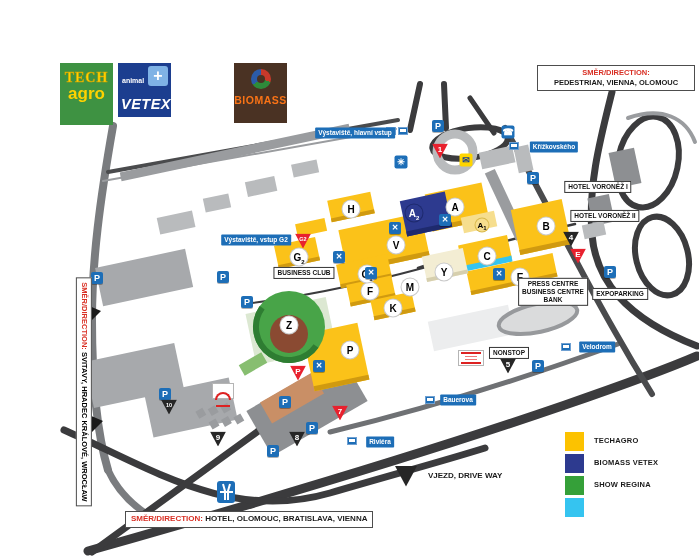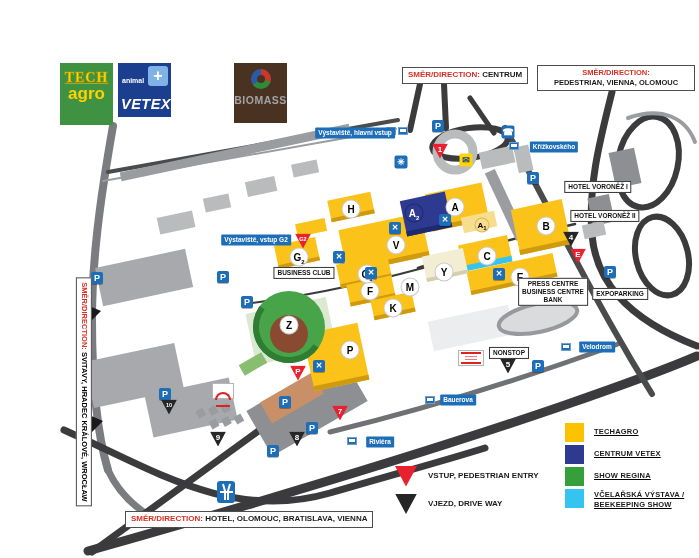--- a/index.html
+++ b/index.html
@@ -59,40 +59,40 @@
   #sign-bottom{left:125px;top:511px;}
   #sign-left-anchor{position:absolute;left:84px;top:392px;width:0;height:0;}
   #sign-left{position:absolute;left:0;top:0;transform:translate(-50%,-50%) rotate(90deg);
              background:#fff;border:1px solid #4d4d4d;font:bold 7.5px/1.3 "Liberation Sans",sans-serif;
              padding:2px 4px;white-space:nowrap;}
   #sign-left .pre{color:#D93025;}
 
   
   .logo{position:absolute;top:63px;width:53px;height:54px;overflow:hidden;}
   #logo-techagro{left:60px;background:#3E9242;color:#FFD200;text-align:center;padding-top:8px;}
-  #logo-techagro .l1{font:bold 14px/1 "Liberation Serif",serif;letter-spacing:1px;text-decoration:underline;-webkit-text-stroke:0.5px #C8A000;}
+  #logo-techagro .l1{font:bold 14px/1 "Liberation Serif",serif;letter-spacing:1px;-webkit-text-stroke:0.5px #C8A000;}
   #logo-techagro .l2{font:bold 17px/1.1 "Liberation Sans",sans-serif;}
   #logo-vetex{left:118px;background:#1C3E8F;color:#fff;}
   #logo-vetex .cross{position:absolute;right:3px;top:3px;width:20px;height:20px;background:#7FB2E5;
                      border-radius:3px;color:#fff;font:bold 16px/20px "Liberation Sans",sans-serif;text-align:center;}
   #logo-vetex .small{position:absolute;left:4px;top:14px;font:bold 7px/1 "Liberation Sans",sans-serif;}
   #logo-vetex .big{position:absolute;left:3px;bottom:6px;font:bold italic 14.5px/1 "Liberation Sans",sans-serif;letter-spacing:0.5px;}
   #logo-silva{left:176px;background:#7DC242;color:#1A5C28;text-align:center;padding-top:5px;}
   #logo-silva .t{font:bold 9.5px/1.15 "Liberation Serif",serif;letter-spacing:0.5px;}
   #logo-silva .shield{margin:3px auto 0;width:16px;height:19px;background:#1A5C28;
                       border:1px solid #fff;border-radius:0 0 8px 8px;color:#000;
                       font:7px/19px "DejaVu Sans",sans-serif;text-align:center;}
-  #logo-biomass{left:234px;background:#4A3223;color:#a3a3a3;text-align:center;padding-top:6px;}
+  #logo-biomass{left:234px;background:#4A3223;color:#f97316;text-align:center;padding-top:6px;}
   #logo-biomass .swirl{margin:0 auto;width:20px;height:20px;border-radius:50%;
       background:conic-gradient(#C8392B 0 30%,#2E8B3A 30% 65%,#2B5BA8 65% 100%);position:relative;}
   #logo-biomass .swirl i{position:absolute;left:6px;top:6px;width:8px;height:8px;border-radius:50%;background:#4A3223;}
   #logo-biomass .t{font:bold 10.5px/1 "Liberation Sans",sans-serif;margin-top:6px;letter-spacing:0.5px;}
 
   
-  #legend{position:absolute;left:565px;top:423px;text-decoration:underline;}
+  #legend{position:absolute;left:565px;top:432px;}
   .lrow{display:flex;align-items:flex-start;margin-bottom:3px;}
   .lsw{width:19px;height:19px;margin-right:10px;flex:none;}
   .llabel{font:bold 7.5px/1.35 "Liberation Sans",sans-serif;color:#1a1a1a;padding-top:4px;letter-spacing:0.2px;white-space:nowrap;}
   .lrow.two .llabel{padding-top:1px;}
   #entrylegend{position:absolute;left:395px;top:466px;}
   .elrow{display:flex;align-items:center;margin-bottom:7px;}
   .elrow .tri{position:static;transform:none;width:22px;height:19px;flex:none;}
   .ellabel{font:bold 8px/1 "Liberation Sans",sans-serif;color:#1a1a1a;margin-left:11px;white-space:nowrap;}
 </style>
 </head>
@@ -322,24 +322,20 @@
     <span class="small">animal</span>
     <span class="big">VETEX</span>
   </div>
   <div class="logo" id="logo-biomass">
     <div class="swirl">
         <i></i>
       </div>
     <div class="t">BIOMASS</div>
   </div>
 
-  <div class="dirsign" id="sign-top-center">
-    <span class="pre">SMĚR/DIRECTION:</span>
-    <span>CENTRUM</span>
-  </div>
   <div class="dirsign" id="sign-top-right">
     <div class="pre">SMĚR/DIRECTION:</div>
     <div>PEDESTRIAN, VIENNA, OLOMOUC</div>
   </div>
   <div class="dirsign" id="sign-bottom">
     <span class="pre">SMĚR/DIRECTION:</span>
     <span>HOTEL, OLOMOUC, BRATISLAVA, VIENNA</span>
   </div>
   <div id="sign-left-anchor">
     <div id="sign-left">
@@ -368,41 +364,33 @@
   <div id="legend">
       <div class="lrow">
         <span class="lsw" style="background: rgb(252, 194, 0);"></span>
         <span class="llabel">
           <div>TECHAGRO</div>
         </span>
       </div>
       <div class="lrow">
         <span class="lsw" style="background: rgb(45, 58, 143);"></span>
         <span class="llabel">
-          <div>CENTRUM VETEX</div>
+          <div>BIOMASS VETEX</div>
         </span>
       </div>
       <div class="lrow">
         <span class="lsw" style="background: rgb(53, 160, 57);"></span>
         <span class="llabel">
           <div>SHOW REGINA</div>
         </span>
       </div>
       <div class="lrow two">
         <span class="lsw" style="background: rgb(53, 196, 240);"></span>
-        <span class="llabel">
-          <div>VČELAŘSKÁ VÝSTAVA /</div>
-          <div>BEEKEEPING SHOW</div>
-        </span>
       </div>
     </div>
   <div id="entrylegend">
-    <div class="elrow">
-      <span class="tri red"></span>
-      <span class="ellabel">VSTUP, PEDESTRIAN ENTRY</span>
-    </div>
     <div class="elrow">
       <span class="tri black"></span>
       <span class="ellabel">VJEZD, DRIVE WAY</span>
     </div>
   </div>
 
 </div>
 
 </body></html>

